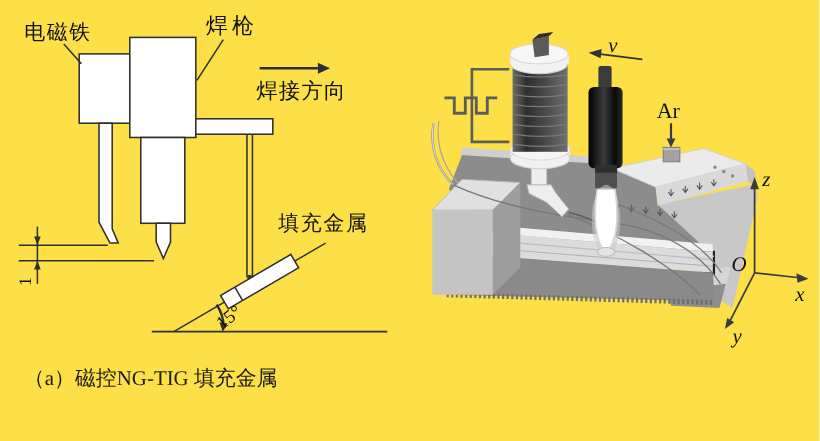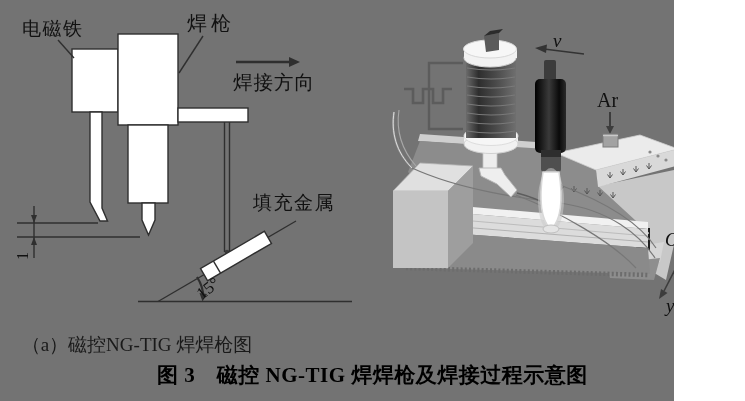--- a/index.html
+++ b/index.html
@@ -1,16 +1,16 @@
 <!DOCTYPE html>
 <html><head>
 <meta charset="utf-8">
 <style>
   html,body{margin:0;padding:0;background:#ffffff;}
-  .figure{position:relative;width:674px;height:401px;background:#737373;overflow:hidden;
+  .figure{position:relative;width:745px;height:401px;background:#fde047;overflow:hidden;
           font-family:"Liberation Serif","DejaVu Serif",serif;color:#111;}
   .figure svg{position:absolute;left:0;top:0;}
   .caption{position:absolute;top:333px;font-size:19px;line-height:24px;color:#1a1a1a;
            text-align:center;white-space:nowrap;}
   .caption-a{left:8px;width:258px;}
   .caption-b{left:430px;width:292px;}
   .fig-title{position:absolute;top:361px;left:0;width:745px;text-align:center;
              font-size:21px;font-weight:bold;color:#000;letter-spacing:0.5px;}
   text{font-family:"Liberation Serif","DejaVu Serif",serif;fill:#111;}
   .it{font-style:italic;}
@@ -223,16 +223,15 @@
       <text class="it" x="553" y="47" font-size="19">v</text>
       <text x="597" y="107" font-size="20">Ar</text>
       <text class="it" x="693" y="169" font-size="19">z</text>
       <text class="it" x="665" y="246" font-size="19">O</text>
       <text class="it" x="723" y="274" font-size="19">x</text>
       <text class="it" x="666" y="312" font-size="19">y</text>
     </g>
   </g>
 </svg>
 
-<div class="caption caption-a">（a）磁控NG-TIG 焊焊枪图</div>
-<div class="fig-title">图 3　磁控 NG-TIG 焊焊枪及焊接过程示意图</div>
+<div class="caption caption-a">（a）磁控NG-TIG 填充金属</div>
 
 </div>
 
 </body></html>

